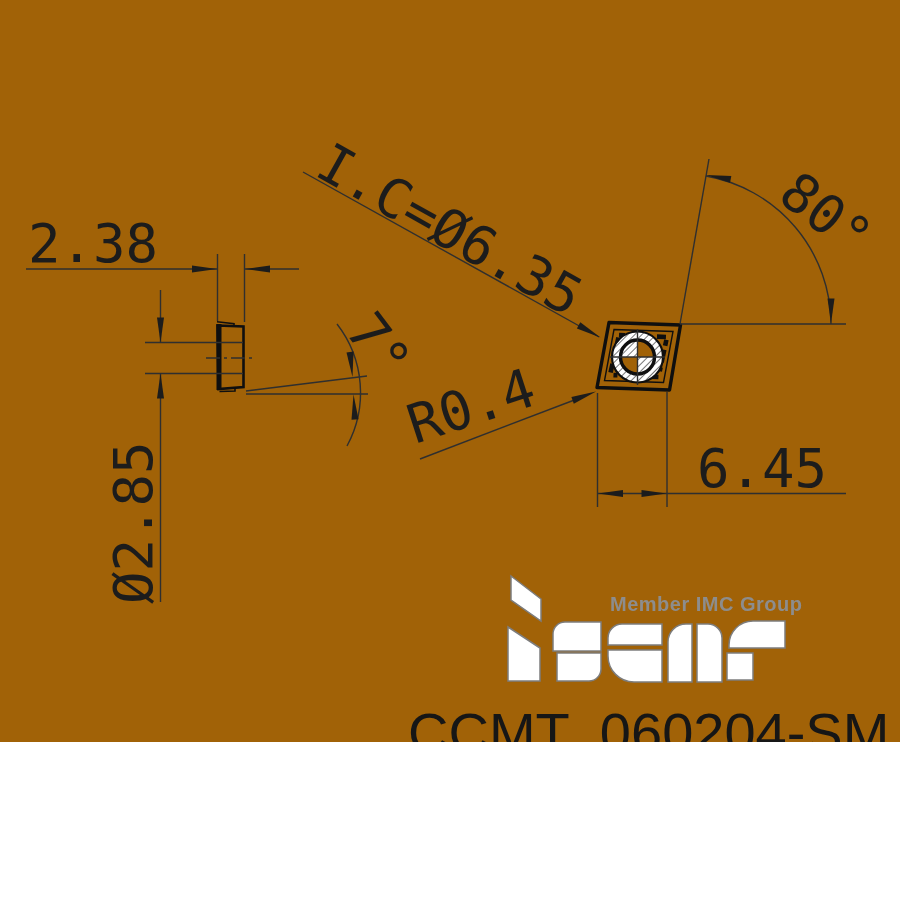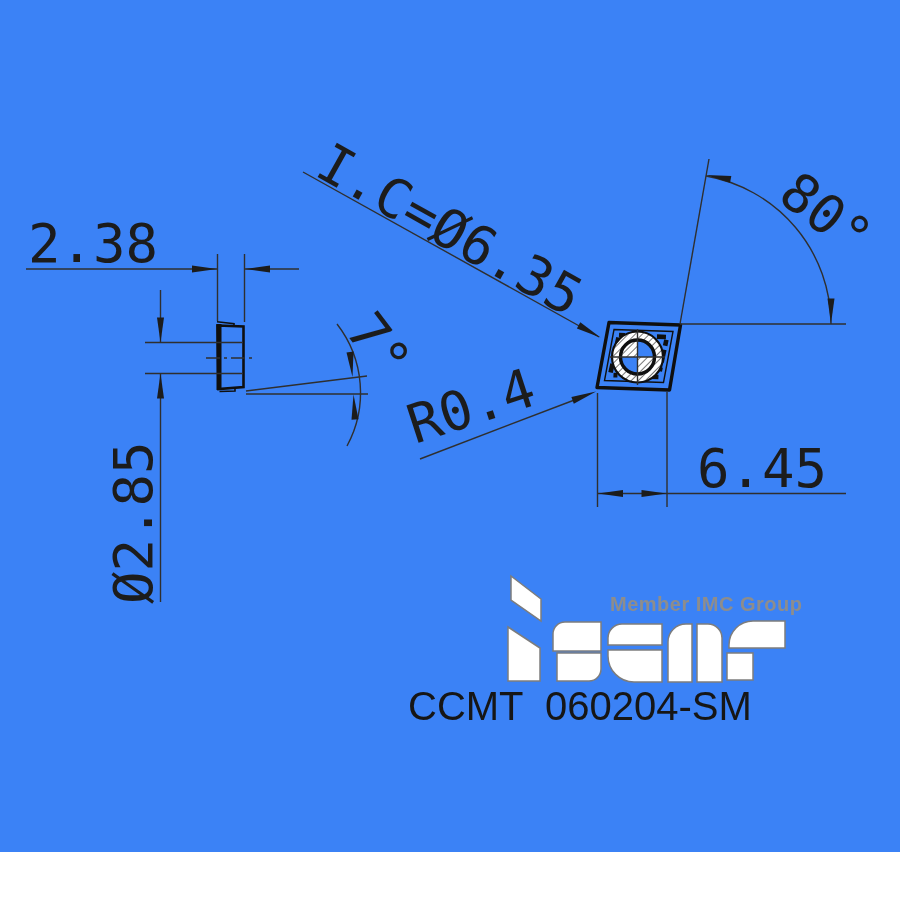--- a/index.html
+++ b/index.html
@@ -1,23 +1,23 @@
 <!DOCTYPE html>
 <html><head>
 <meta charset="utf-8">
 <style>
   html,body{margin:0;padding:0;background:#ffffff;}
-  #canvas{position:relative;width:900px;height:852px;background:#3b82f6;overflow:hidden;
+  #canvas{position:relative;width:900px;height:742px;background:#a16207;overflow:hidden;
           font-family:"DejaVu Sans Mono", monospace;}
   #drawing-svg{position:absolute;left:0;top:0;}
   .dimtext{font-family:"DejaVu Sans Mono", monospace;font-size:54px;fill:#1c1c1c;}
   .smalltag{font-family:"Liberation Sans", sans-serif;font-size:20px;font-weight:bold;
             fill:#8d8d8d;letter-spacing:0.5px;}
-  #part-number{position:absolute;left:408px;top:684px;white-space:pre;
-               font-family:"Liberation Sans", sans-serif;font-size:40px;color:#161616;
+  #part-number{position:absolute;left:408px;top:700px;white-space:pre;
+               font-family:"Liberation Sans", sans-serif;font-size:56px;color:#161616;
                letter-spacing:0px;}
   .thin{stroke:#2f2f2f;stroke-width:1.4;fill:none;}
   .obj{stroke:#0f0f0f;fill:none;}
   .arrow{fill:#1c1c1c;stroke:none;}
   .logo-shape{stroke:#7d7d7d;stroke-width:1.5;fill:#ffffff;}
 </style>
 </head>
 <body>
 
 <div id="canvas">

